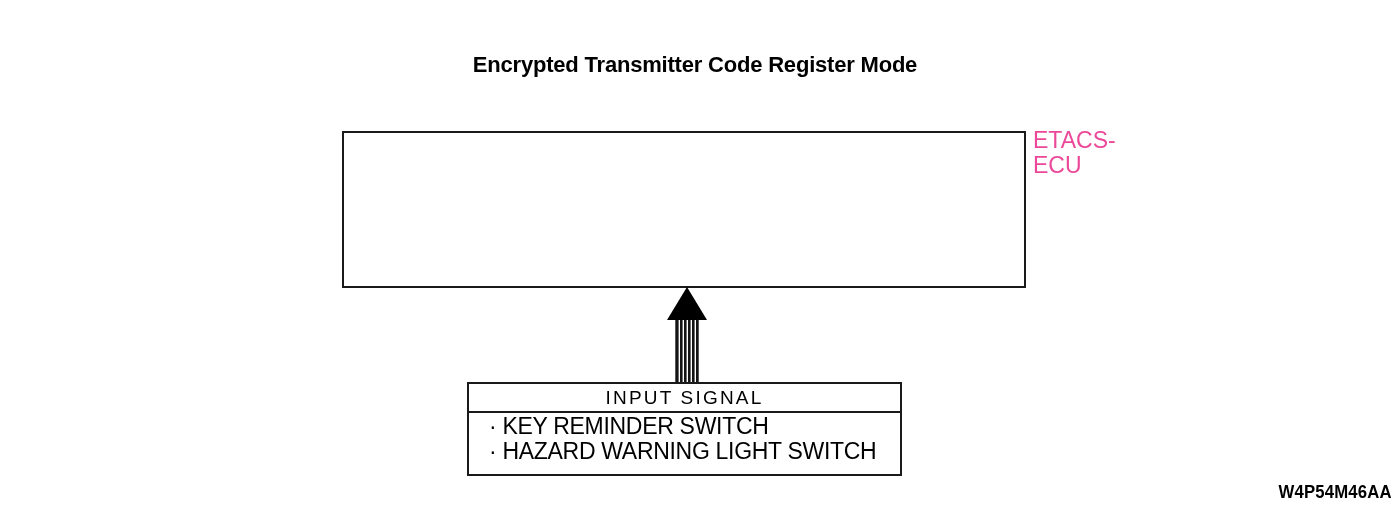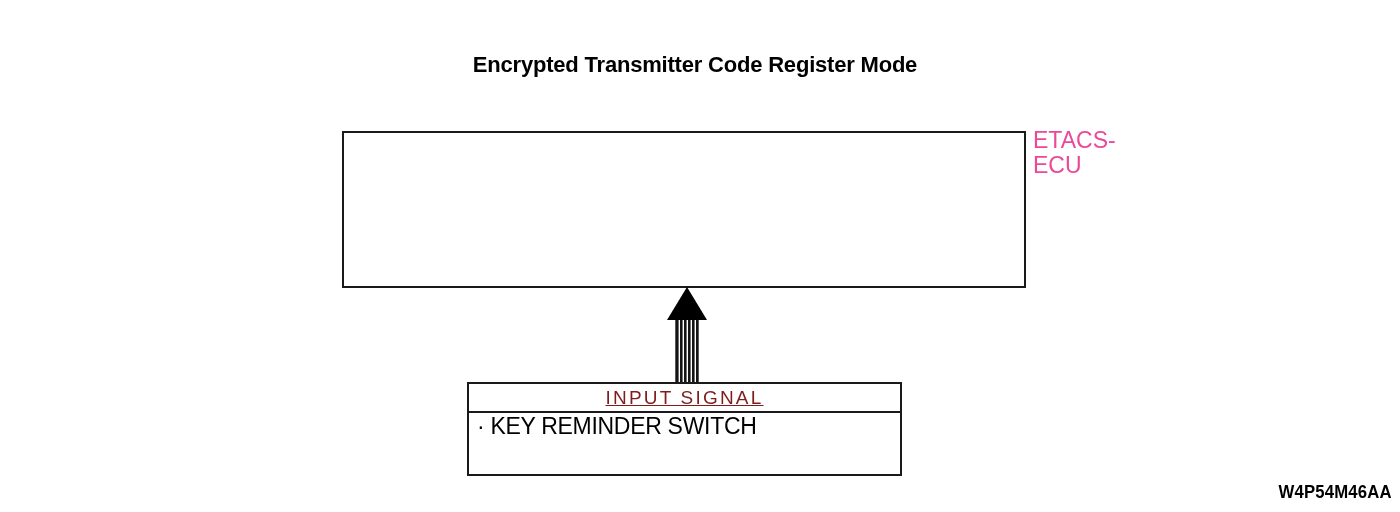--- a/index.html
+++ b/index.html
@@ -90,26 +90,25 @@
     display: flex;
     align-items: center;
     justify-content: center;
     box-sizing: border-box;
   }
   .input-box-header-text {
     font-family: "Liberation Sans", sans-serif;
     font-size: 19px;
     letter-spacing: 2.2px;
     line-height: 19px;
-    color: #7f1d1d;
+    color: #000000;
     white-space: nowrap;
-    text-decoration: underline;
   }
   .input-box-body {
-    padding: 1px 0 0 8px;
+    padding: 1px 0 0 20px;
     box-sizing: border-box;
   }
   .input-item {
     display: block;
     font-family: "Liberation Sans", sans-serif;
     font-size: 23px;
     line-height: 25px;
     letter-spacing: -0.3px;
     color: #000000;
     white-space: nowrap;
@@ -167,18 +166,22 @@
 
   <div class="input-box">
     <div class="input-box-header">
       <span class="input-box-header-text">INPUT SIGNAL</span>
     </div>
     <div class="input-box-body">
       <div class="input-item">
         <span class="bullet">·</span>
         <span>KEY REMINDER SWITCH</span>
       </div>
+      <div class="input-item">
+        <span class="bullet">·</span>
+        <span>HAZARD WARNING LIGHT SWITCH</span>
+      </div>
     </div>
   </div>
 
   <div class="figure-code">W4P54M46AA</div>
 
 </div>
 
 </body></html>

